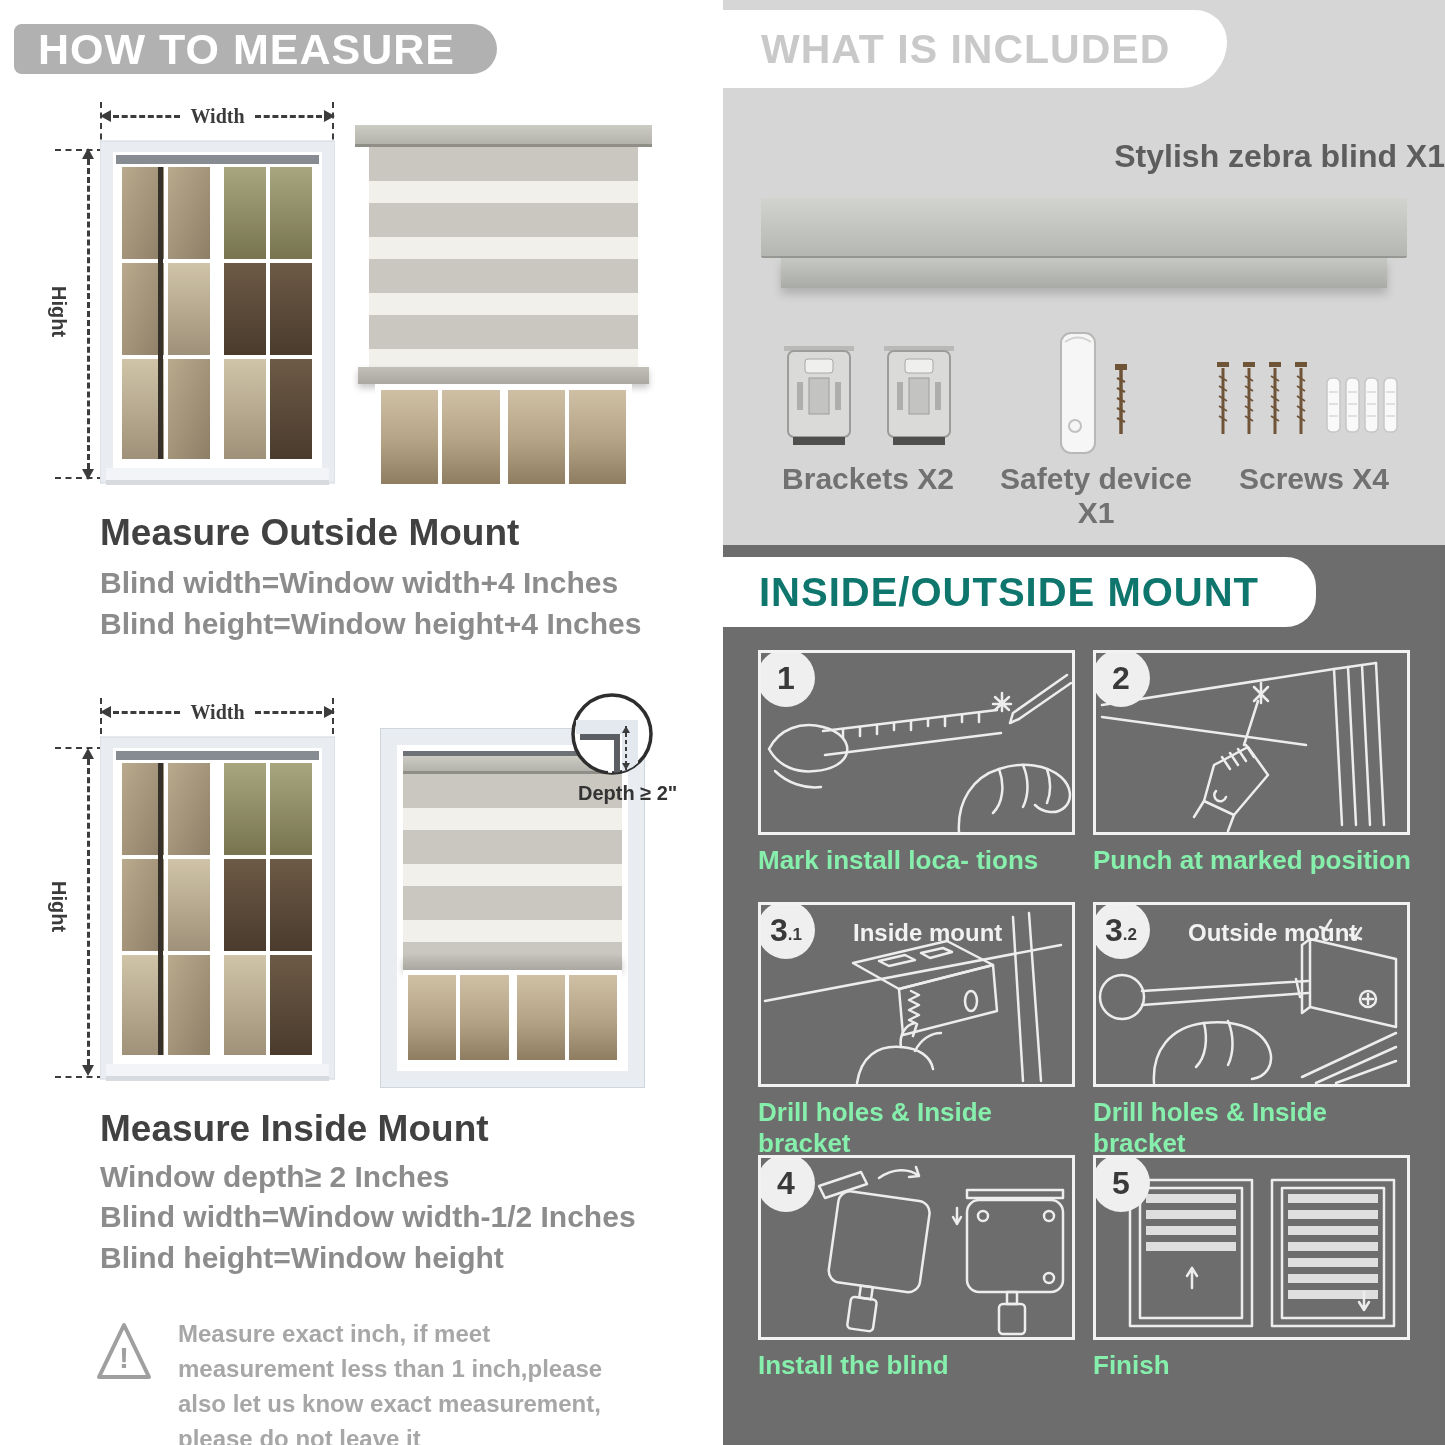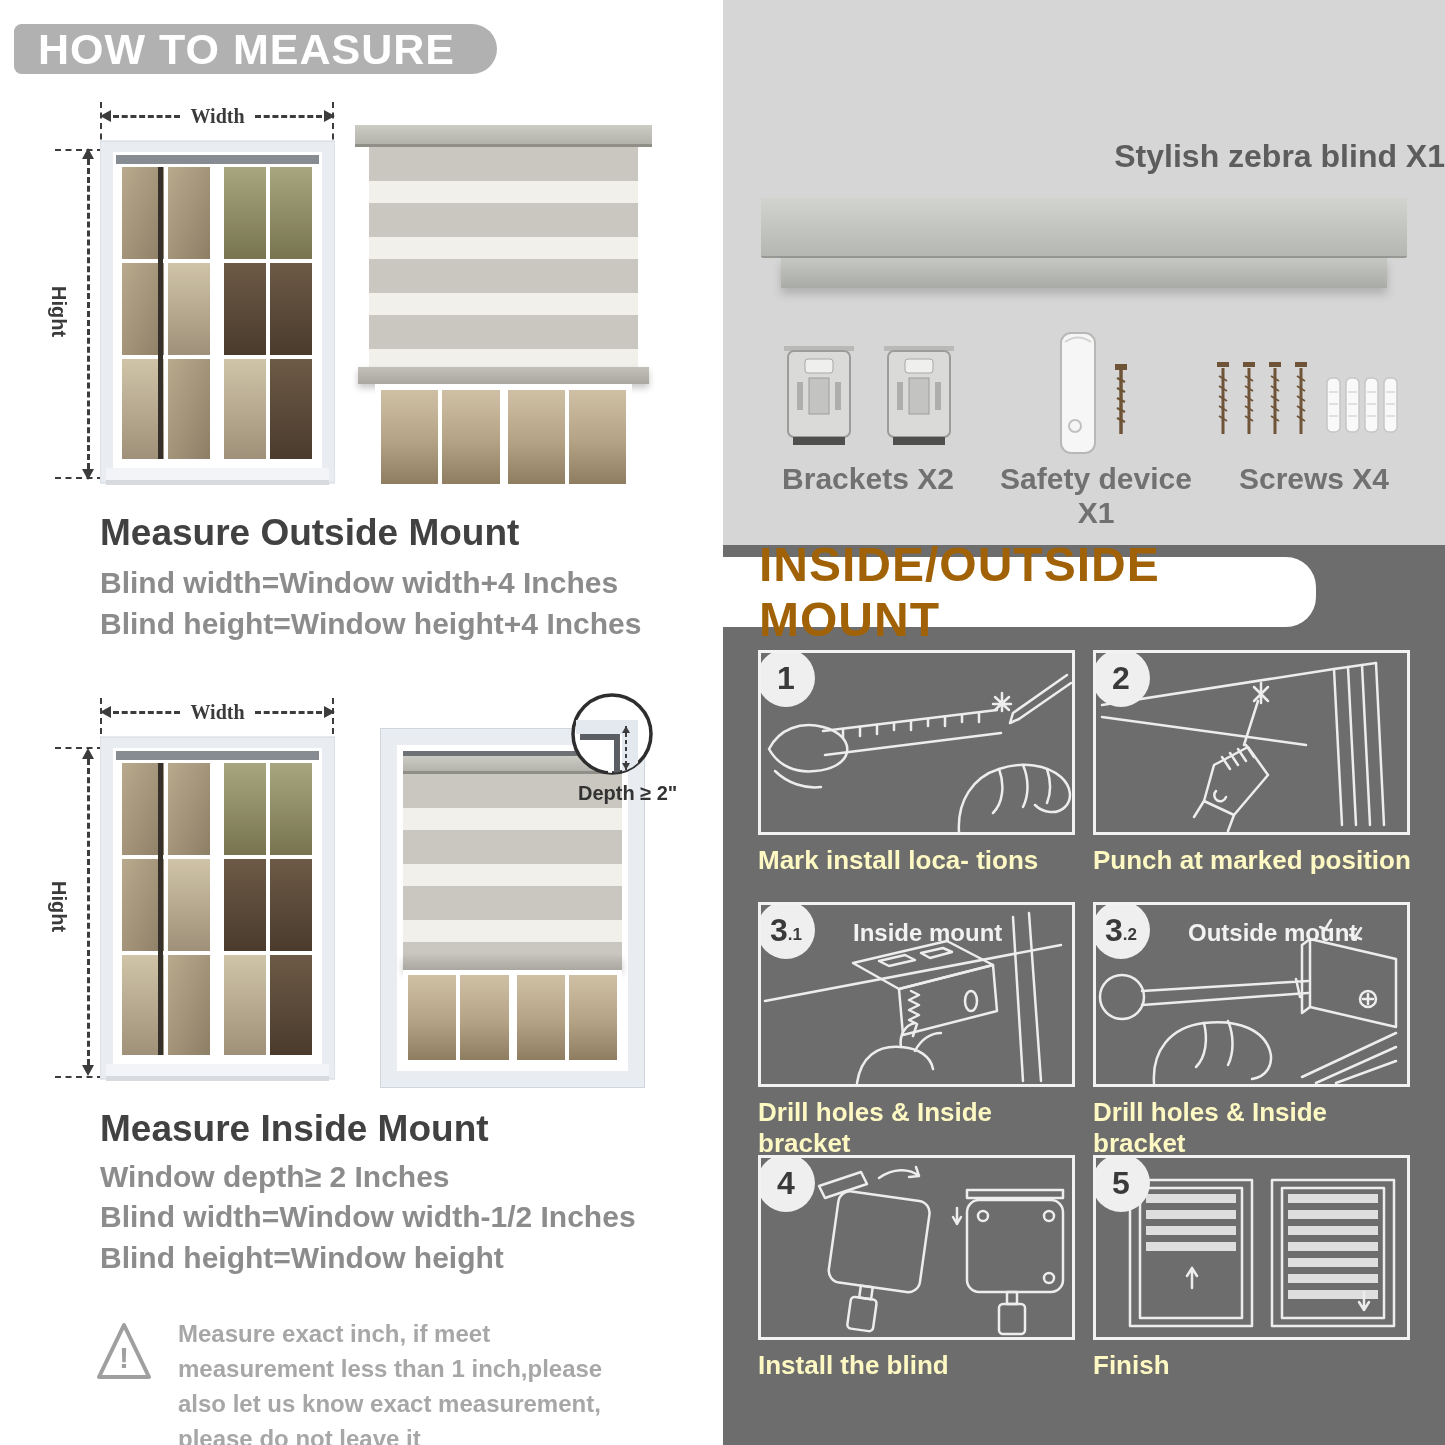--- a/index.html
+++ b/index.html
@@ -56,30 +56,30 @@
   .product-title{position:absolute;left:0;top:138px;width:100%;text-align:right;font-size:32px;color:#5d5d5d;}
   .hr-bar{position:absolute;left:38px;top:198px;width:646px;height:60px;border-radius:2px;
     background:linear-gradient(180deg,#d2d4cf,#b5b7b2);border-bottom:2px solid #969893;box-sizing:border-box;}
   .hr-lip{position:absolute;left:58px;top:258px;width:606px;height:30px;
     background:linear-gradient(180deg,#c6c8c3,#a9aba6);box-shadow:0 6px 9px rgba(0,0,0,.18);}
   .item-label{position:absolute;top:462px;text-align:center;font-size:30px;color:#717171;}
 
   .mount{position:absolute;left:0;top:545px;width:722px;height:900px;background:#6d6d6d;}
   .banner-mount{position:absolute;left:0;top:12px;width:593px;height:70px;background:#ffffff;
     border-radius:0 30px 30px 0;display:flex;align-items:center;padding-left:36px;box-sizing:border-box;}
-  .banner-mount span{color:#a16207;font-size:48px;letter-spacing:1px;}
+  .banner-mount span{color:#0f766e;font-size:40px;letter-spacing:1px;}
 
   .panel{position:absolute;width:317px;height:185px;border:3px solid #f2f2f2;box-sizing:border-box;overflow:hidden;}
   .panel svg{position:absolute;left:0;top:0;width:100%;height:100%;}
   .badge{position:absolute;left:-4px;top:-4px;width:58px;height:58px;border-radius:50%;background:#efefef;
     display:flex;align-items:center;justify-content:center;}
   .badge .num{color:#3a3a3a;font-size:32px;}
   .badge .sub{color:#3a3a3a;font-size:17px;margin-top:10px;}
   .panel-title{position:absolute;left:92px;top:14px;color:#f2f2f2;font-size:24px;}
-  .caption{position:absolute;width:320px;color:#fef9c3;font-size:26px;}
+  .caption{position:absolute;width:320px;color:#86efac;font-size:26px;}
 
   .step-art{stroke:#ededed;stroke-width:2.5;fill:none;stroke-linecap:round;stroke-linejoin:round;}
 </style>
 </head>
 <body>
 
 <div class="canvas">
 
   <div class="abs banner-left">
     <span>HOW TO MEASURE</span>
@@ -245,20 +245,23 @@
 
   <svg class="abs" style="left:95px;top:1318px;" width="58" height="66" viewBox="0 0 58 66">
     <path d="M29,7 L54,59 L4,59 Z" fill="none" stroke="#9f9f9f" stroke-width="4" stroke-linejoin="round"></path>
     <text x="29" y="50" text-anchor="middle" font-size="30" font-family="Liberation Sans, sans-serif" font-weight="bold" fill="#9f9f9f">!</text>
   </svg>
   <div class="abs warn-text" style="left:178px;top:1316px;width:460px;">Measure exact inch, if meet measurement less than 1 inch,please also let us know exact measurement, please do not leave it</div>
 
   <div class="abs right-col">
 
     <div class="included">
+      <div class="banner-included">
+        <span>WHAT IS INCLUDED</span>
+      </div>
       <div class="product-title">Stylish zebra blind X1</div>
       <div class="hr-bar"></div>
       <div class="hr-lip"></div>
 
       <svg class="abs" style="left:55px;top:338px;" width="185" height="120" viewBox="0 0 185 120">
         <g>
           <rect x="6" y="8" width="70" height="5" fill="#b9b9b7"></rect>
           <rect x="10" y="13" width="62" height="86" rx="6" fill="#dadad8" stroke="#9c9c9a" stroke-width="2"></rect>
           <rect x="27" y="21" width="28" height="14" rx="3" fill="#efefed" stroke="#a8a8a6"></rect>
           <rect x="31" y="40" width="20" height="36" fill="#c3c3c1" stroke="#9c9c9a"></rect>

